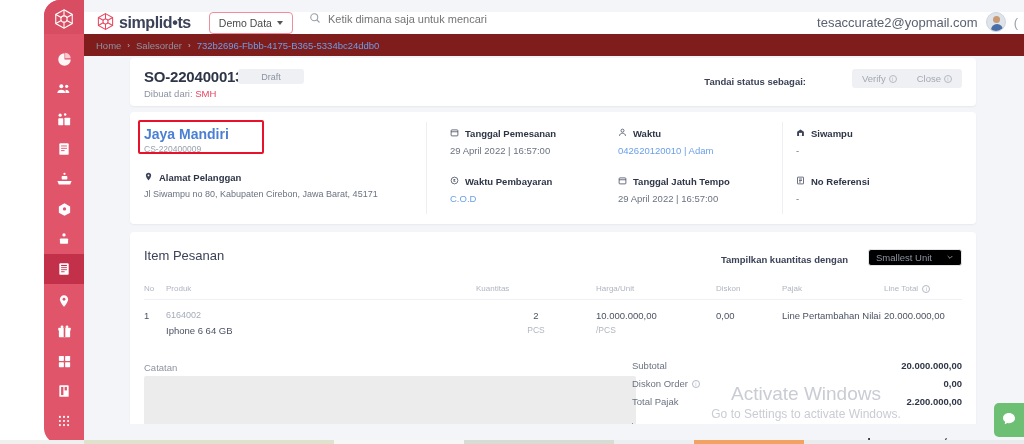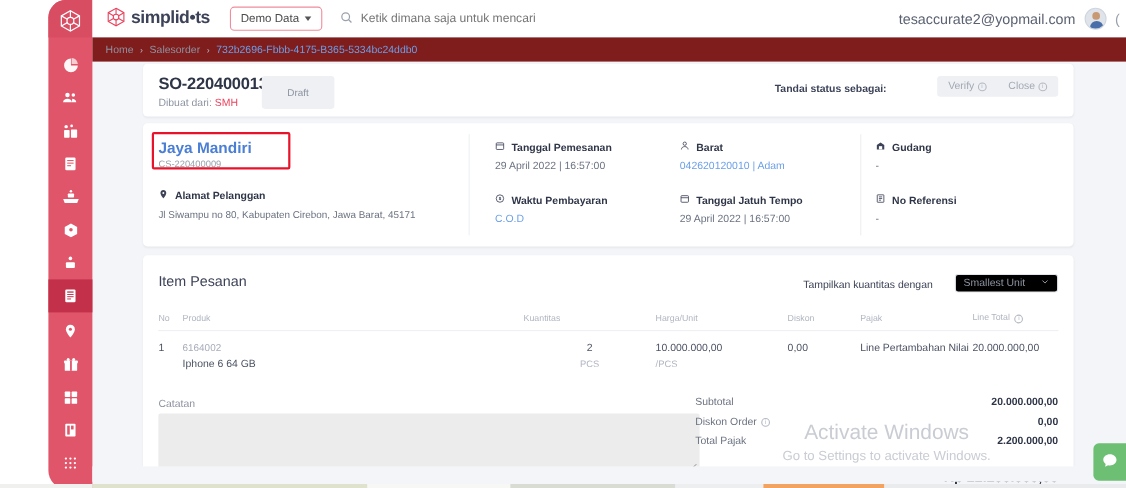--- a/index.html
+++ b/index.html
@@ -35,23 +35,23 @@
   .nav-item {
     position: absolute; left: 44px; width: 40px; height: 30px;
     display: flex; align-items: center; justify-content: center;
     cursor: pointer;
   }
   .nav-item svg { display: block; }
   .nav-item.active { background: #c2304a; }
 
   
   #topbar {
-    position: absolute; left: 84px; top: 0; width: 940px; height: 34px;
+    position: absolute; left: 84px; top: 12px; width: 940px; height: 34px;
     background: #ffffff;
-    display: flex; align-items: center;
+    display: flex; align-items: flex-start;
   }
   .brand {
     display: flex; align-items: center; gap: 4px;
     margin-left: 12px;
   }
   .brand-text {
     font-size: 16px; font-weight: bold; color: #3c4257;
     letter-spacing: -0.4px;
   }
   .demo-pill {
@@ -106,21 +106,21 @@
   .bc-current { color: #6a9fe8; cursor: pointer; }
 
   
   .card {
     position: absolute; background: #ffffff; border-radius: 4px;
     box-shadow: 0 1px 2px rgba(20,30,60,0.06);
   }
   #card-header { left: 130px; top: 58px; width: 846px; height: 48px; }
   .so-title { position:absolute; left: 14px; top: 10px; font-size: 15px; font-weight: bold; color:#2e3547; letter-spacing:-0.2px; }
   .status-badge {
-    position:absolute; left: 108px; top: 11px; width: 66px; height: 30px;
+    position:absolute; left: 108px; top: 11px; width: 66px; height: 15px;
     background:#eef0f4; border-radius:3px; color:#8d93a0; font-size:9px;
     display:flex; align-items:center; justify-content:center;
   }
   .made-from { position:absolute; left:14px; top:30px; font-size:9.5px; color:#8d93a0; }
   .made-from b { color:#e8455f; font-weight: normal; }
   .mark-status-label { position:absolute; right:170px; top:18px; font-size:9.5px; font-weight:bold; color:#3c4257; }
   .status-btns {
     position:absolute; right:14px; top:11px; height:19px; display:flex;
     background:#eef0f4; border-radius:3px; overflow:hidden;
   }
@@ -148,21 +148,21 @@
     display:flex; align-items:center; gap:6px;
     font-size:9.5px; font-weight:bold; color:#2e3547;
   }
   .field-val { font-size:9.5px; color:#6b7280; margin-top:6px; margin-left:0; }
   .field-val.link { color:#6a9fe8; }
   .addr { font-size:9px; color:#6b7280; margin-top:6px; }
   .vline { position:absolute; top:10px; width:1px; height:92px; background:#edeff3; }
 
   #card-items { left: 130px; top: 232px; width: 846px; height: 200px; }
   .items-title { position:absolute; left:14px; top:16px; font-size:13px; color:#3c4257; }
-  .qty-mode-label { position:absolute; right:128px; top:22px; font-size:9.5px; font-weight:normal; color:#3c4257; }
+  .qty-mode-label { position:absolute; right:128px; top:22px; font-size:9.5px; font-weight:bold; color:#3c4257; }
   .qty-select {
     position:absolute; right:14px; top:17px; width:94px; height:17px;
     border:1px solid #e2e5ea; border-radius:3px;
     display:flex; align-items:center; justify-content:space-between;
     padding:0 7px; font-size:9.5px; color:#8d93a0; cursor:pointer; background:#000000;
   }
   table.items { position:absolute; left:14px; top:52px; width:818px; border-collapse:collapse; }
   table.items th {
     font-size:8px; font-weight:normal; color:#b0b5c0; text-align:left;
     padding: 0 0 6px 0; border-bottom:1px solid #eef0f4;
@@ -491,21 +491,21 @@
   </div>
 
   <div class="info-col" style="left:488px; top:16px; width:160px;">
     <div class="field-label">
       <span>
         <svg width="9" height="9" viewBox="0 0 24 24" fill="none" stroke="#3c4257" stroke-width="2">
           <circle cx="12" cy="7" r="4"></circle>
             <path d="M4 21c0-4.4 3.6-7 8-7s8 2.6 8 7"></path>
         </svg>
       </span>
-      <span>Barat</span>
+      <span>Waktu</span>
     </div>
     <div class="field-val link">042620120010 | Adam</div>
   </div>
 
   <div class="info-col" style="left:488px; top:64px; width:180px;">
     <div class="field-label">
       <span>
         <svg width="9" height="9" viewBox="0 0 24 24" fill="none" stroke="#3c4257" stroke-width="2">
           <rect x="3" y="5" width="18" height="16" rx="2"></rect>
             <line x1="3" y1="10" x2="21" y2="10"></line>
@@ -517,21 +517,21 @@
   </div>
 
   <div class="info-col" style="left:666px; top:16px; width:160px;">
     <div class="field-label">
       <span>
         <svg width="9" height="9" viewBox="0 0 24 24" fill="#3c4257">
           <path d="M3 10l9-6 9 6v11H3z"></path>
             <rect x="8" y="13" width="8" height="8" fill="#ffffff"></rect>
         </svg>
       </span>
-      <span>Gudang</span>
+      <span>Siwampu</span>
     </div>
     <div class="field-val">-</div>
   </div>
 
   <div class="info-col" style="left:666px; top:64px; width:160px;">
     <div class="field-label">
       <span>
         <svg width="9" height="9" viewBox="0 0 24 24" fill="none" stroke="#3c4257" stroke-width="2">
           <rect x="4" y="3" width="16" height="18" rx="1"></rect>
           <line x1="8" y1="8" x2="16" y2="8"></line>

